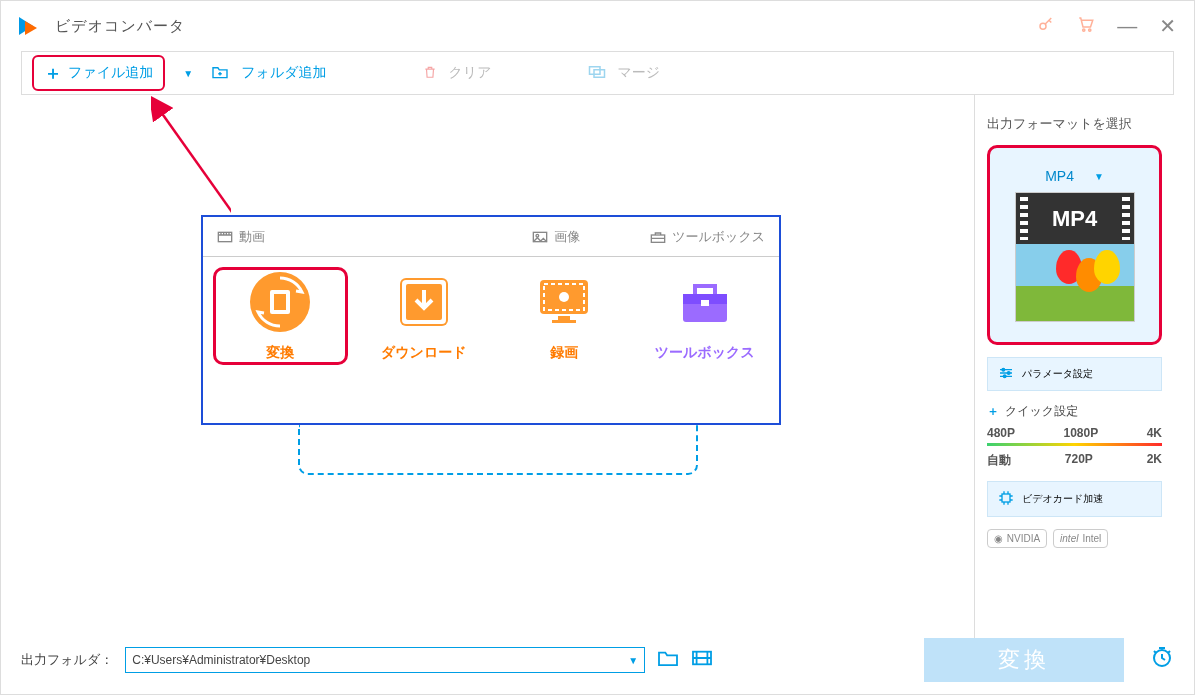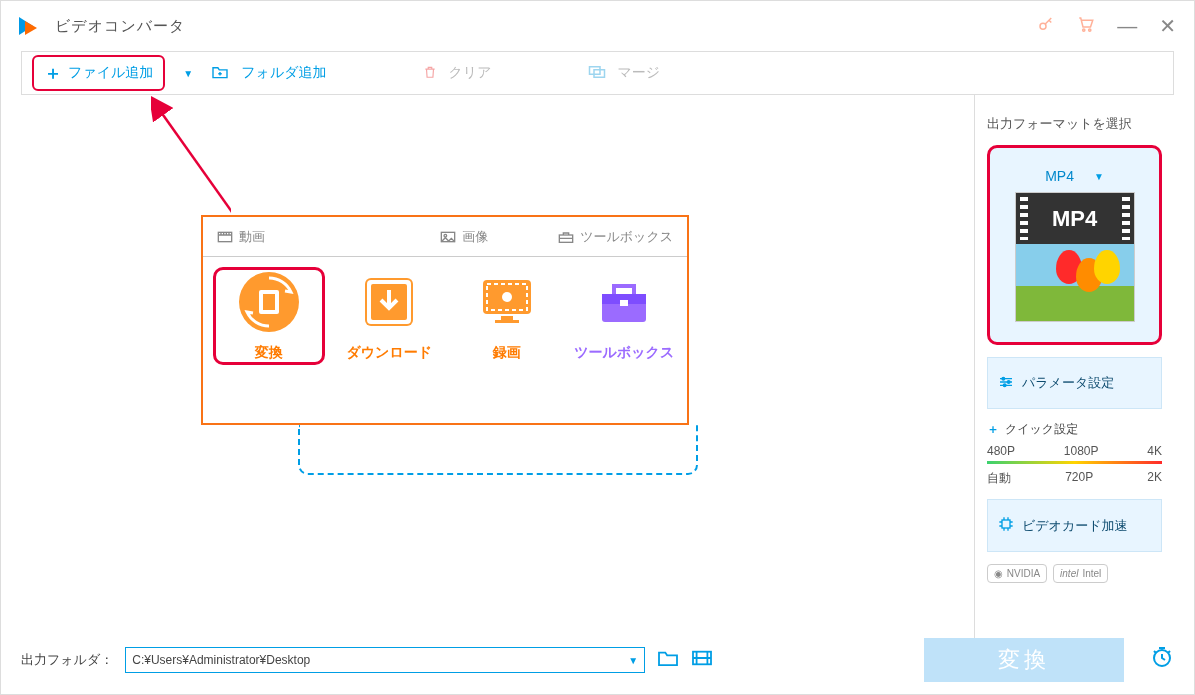--- a/index.html
+++ b/index.html
@@ -20,21 +20,21 @@
 .toolbar { height: 44px; border: 1px solid #ddd; margin: 0 20px; display:flex; align-items:center; padding:0 10px; gap:18px; }
 .add-file-btn { border: 2px solid #e60039; border-radius:6px; padding:4px 10px; display:flex; align-items:center; gap:6px; color:#009ee5; font-size:14px; }
 .plus { color:#009ee5; font-weight:bold; font-size:18px; }
 .dropdown-caret { color:#009ee5; font-size:10px; }
 .tb-item { display:flex; align-items:center; gap:12px; color:#888; font-size:14px; }
 .tb-folder { color:#009ee5; }
 
 
 .main { display:flex; height: 560px; margin: 0 20px; }
 .center { flex:1; position:relative; padding: 30px 180px; }
-.panel { border: 2px solid #f97316; background:#fff; width:488px; height:210px; margin-top:90px; display:flex; flex-direction:column; }
+.panel { border: 2px solid #1d4ed8; background:#fff; width:580px; height:210px; margin-top:90px; display:flex; flex-direction:column; }
 .panel-tabs { height:40px; border-bottom:1px solid #ccc; display:flex; align-items:center; padding:0 14px; gap:40px; color:#888; font-size:13px; }
 .panel-tab { display:flex; align-items:center; gap:6px; }
 .panel-tab.right { margin-left:auto; }
 .cards { display:flex; padding:10px 10px; gap:12px; }
 .card { flex:1; display:flex; flex-direction:column; align-items:center; justify-content:center; font-size:14px; }
 .card-first { border:3px solid #e60039; border-radius:10px; color:#ff7b00; }
 .card-icon { width:64px; height:64px; display:flex; align-items:center; justify-content:center; }
 .card-label { margin-top:10px; font-weight:bold; }
 .orange { color:#ff7b00; }
 .green { color:#3ec56e; }
@@ -52,24 +52,24 @@
 .fmt-thumb { width:120px; height:130px; margin:8px auto 0; background:#fff; border:1px solid #ccc; display:flex; flex-direction:column; position:relative; }
 .fmt-thumb-top { flex:2; background:#333; color:#fff; font-weight:bold; font-size:22px; display:flex; align-items:center; justify-content:center; position:relative; }
 .fmt-thumb-top::before, .fmt-thumb-top::after { content:""; position:absolute; top:4px; bottom:4px; width:8px; background: repeating-linear-gradient(#fff 0,#fff 4px,#333 4px,#333 8px); }
 .fmt-thumb-top::before { left:4px; } .fmt-thumb-top::after { right:4px; }
 .fmt-thumb-bot { flex:3; background: linear-gradient(180deg,#87ceeb 0%,#87ceeb 55%,#7fb83a 55%,#7fb83a 100%); position:relative; }
 .balloon { position:absolute; width:26px; height:34px; border-radius:50% 50% 50% 50% / 55% 55% 45% 45%; }
 .b1 { background:#ff2a2a; left:40px; top:6px; }
 .b2 { background:#ff8c00; left:60px; top:14px; }
 .b3 { background:#ffd400; left:78px; top:6px; }
 
-.sb-btn { background:#e8f5ff; border:1px solid #cde6f7; padding:16px 10px; color:#0c4a6e; font-size:13px; display:flex; align-items:center; gap:8px; }
+.sb-btn { background:#e8f5ff; border:1px solid #cde6f7; padding:8px 10px; color:#000000; font-size:10px; display:flex; align-items:center; gap:8px; }
 
 .quick { font-size:12px; color:#555; }
-.quick-row { display:flex; justify-content:space-between; font-size:12px; }
+.quick-row { display:flex; justify-content:space-between; font-size:12px;font-weight:bold; }
 .quick-bar { height:3px; width:100%; background: linear-gradient(90deg,#3bd16f,#ffd400,#ff2a2a); margin:3px 0 6px; }
 .gpu-row { display:flex; gap:6px; }
 .gpu-chip { border:1px solid #ccc; border-radius:4px; padding:3px 6px; font-size:10px; color:#888; display:flex; align-items:center; gap:4px; }
 
 
 .bottombar { position:absolute; left:20px; right:20px; bottom:12px; height:44px; display:flex; align-items:center; gap:12px; }
 .bb-label { font-size:13px; color:#444; }
 .bb-input { flex:0 0 520px; border:1px solid #009ee5; height:26px; padding:12px 6px; font-size:12px; color:#444; background:#fff; display:flex; align-items:center; justify-content:space-between; }
 .bb-icon { color:#009ee5; font-size:20px; }
 .convert-btn { margin-left:auto; width:200px; height:44px; background:#bfe2f9; color:#fff; font-size:22px; display:flex; align-items:center; justify-content:center; letter-spacing:4px; }

